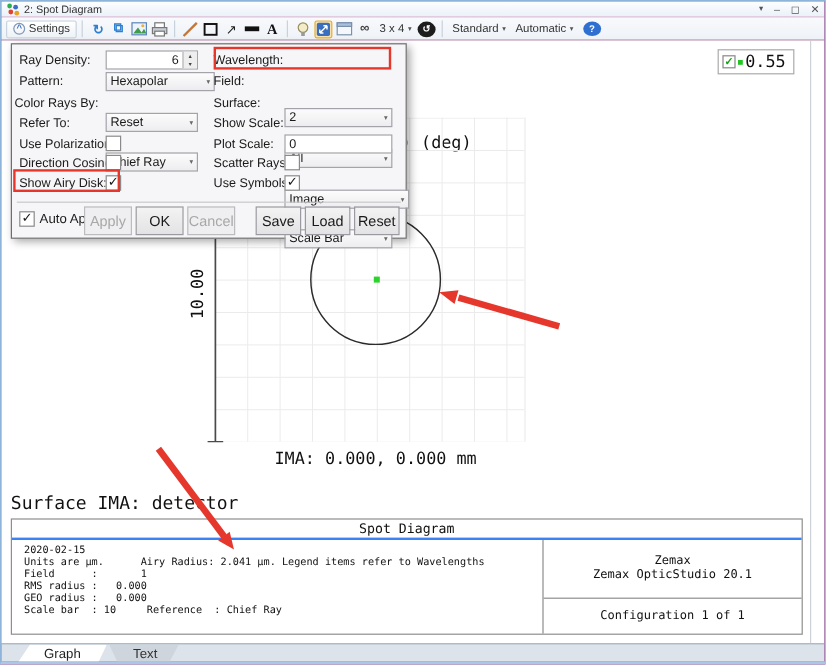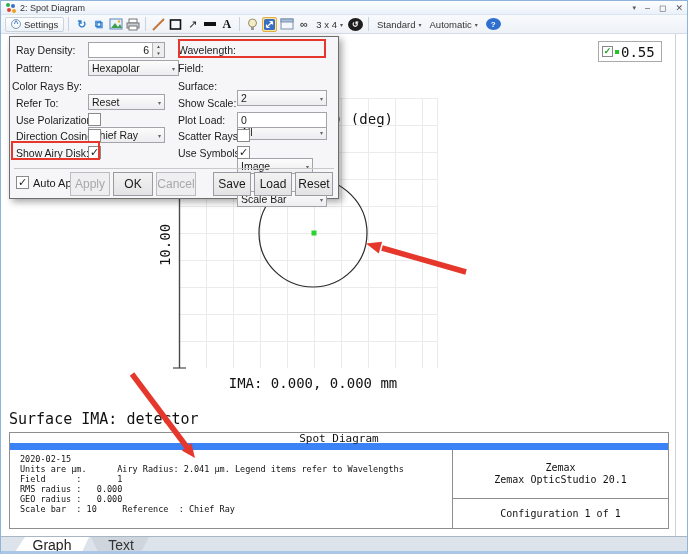--- a/index.html
+++ b/index.html
@@ -76,31 +76,31 @@
   .cb.checked::after{content:"\2713";}
   .psep{position:absolute;left:4px;right:4px;top:131px;border-top:1px solid #c9c9cc;}
   .btn{position:absolute;top:135px;height:24px;background:linear-gradient(#f3f3f3,#e3e3e5);border:1px solid #9a9aa0;
        font-size:12px;color:#1a1a1a;display:flex;align-items:center;justify-content:center;font-family:"Liberation Sans",sans-serif;}
   .btn.disabled{color:#a8a8a8;border-color:#bcbcc0;background:#efeff1;}
   .autoapply{position:absolute;left:6px;top:139px;display:flex;align-items:center;gap:4px;font-size:11px;}
   .redbox{position:absolute;border:2px solid #e5372b;z-index:41;background:transparent;}
   
   .surface{position:absolute;left:8px;top:409px;font:15px "DejaVu Sans Mono",monospace;color:#111;}
   .rtable{position:absolute;left:8px;top:431px;width:660px;height:97px;border:1px solid #8e8e8e;background:#fff;}
-  .rhead{position:absolute;left:0;top:0;width:100%;height:17px;border-bottom:7px solid #3b82f6;display:flex;align-items:center;
+  .rhead{position:absolute;left:0;top:0;width:100%;height:17px;border-bottom:2px solid #3b82f6;display:flex;align-items:center;
          justify-content:center;font:11px "DejaVu Sans Mono",monospace;color:#111;}
   .rinfo{position:absolute;left:10px;top:21px;font:8.5px/10px "DejaVu Sans Mono",monospace;color:#111;white-space:pre;}
   .rright{position:absolute;left:442px;top:17px;width:216px;height:78px;border-left:1px solid #8e8e8e;}
   .rcell{position:absolute;left:0;width:100%;display:flex;flex-direction:column;align-items:center;justify-content:center;
          font:10px/12px "DejaVu Sans Mono",monospace;color:#111;text-align:center;}
   .rcell.top{top:0;height:49px;border-bottom:1px solid #8e8e8e;}
   .rcell.bot{top:50px;height:28px;}
   
   .tabbar{position:absolute;left:0;top:535px;width:100%;height:16px;background:#dde3ea;border-top:1px solid #a9b6c4;}
-  .tab{position:absolute;top:0;height:15px;display:flex;align-items:center;justify-content:center;font-size:14px;color:#222;
+  .tab{position:absolute;top:0;height:15px;display:flex;align-items:center;justify-content:center;font-size:11px;color:#222;
        clip-path:polygon(10px 0,100% 0,calc(100% - 7px) 100%,0 100%);}
   .tab.active{left:14px;width:74px;background:#fff;}
   .tab.inactive{left:90px;width:60px;background:#cfd5dd;clip-path:polygon(0 0,calc(100% - 2px) 0,calc(100% - 10px) 100%,7px 100%);color:#333;}
 </style>
 </head>
 <body>
 
 <div class="window">
 
   <div class="titlebar">
@@ -266,33 +266,33 @@
       <span class="car">▾</span>
     </div>
     <span class="cb" style="position:absolute;left:78px;top:76px;"></span>
     <span class="cb" style="position:absolute;left:78px;top:92px;"></span>
     <span class="cb checked" style="position:absolute;left:78px;top:109px;"></span>
 
     <div class="row" style="left:168px;top:5px;">Wavelength:</div>
     <div class="row" style="left:168px;top:23px;">Field:</div>
     <div class="row" style="left:168px;top:41px;">Surface:</div>
     <div class="row" style="left:168px;top:58px;">Show Scale:</div>
-    <div class="row" style="left:168px;top:75px;">Plot Load:</div>
+    <div class="row" style="left:168px;top:75px;">Plot Scale:</div>
     <div class="row" style="left:168px;top:91px;">Scatter Rays:</div>
     <div class="row" style="left:168px;top:108px;">Use Symbols:</div>
 
     <div class="ctrl dd" style="left:227px;top:5px;width:90px;">
       <span class="val">2</span>
       <span class="car">▾</span>
     </div>
     <div class="ctrl dd" style="left:227px;top:23px;width:90px;">
       <span class="val">All</span>
       <span class="car">▾</span>
     </div>
-    <div class="ctrl dd" style="left:227px;top:41px;width:76px;">
+    <div class="ctrl dd" style="left:227px;top:41px;width:104px;">
       <span class="val">Image</span>
       <span class="car">▾</span>
     </div>
     <div class="ctrl dd" style="left:227px;top:58px;width:90px;">
       <span class="val">Scale Bar</span>
       <span class="car">▾</span>
     </div>
     <div class="ctrl tin" style="left:227px;top:75px;width:90px;">
       <span>0</span>
     </div>

